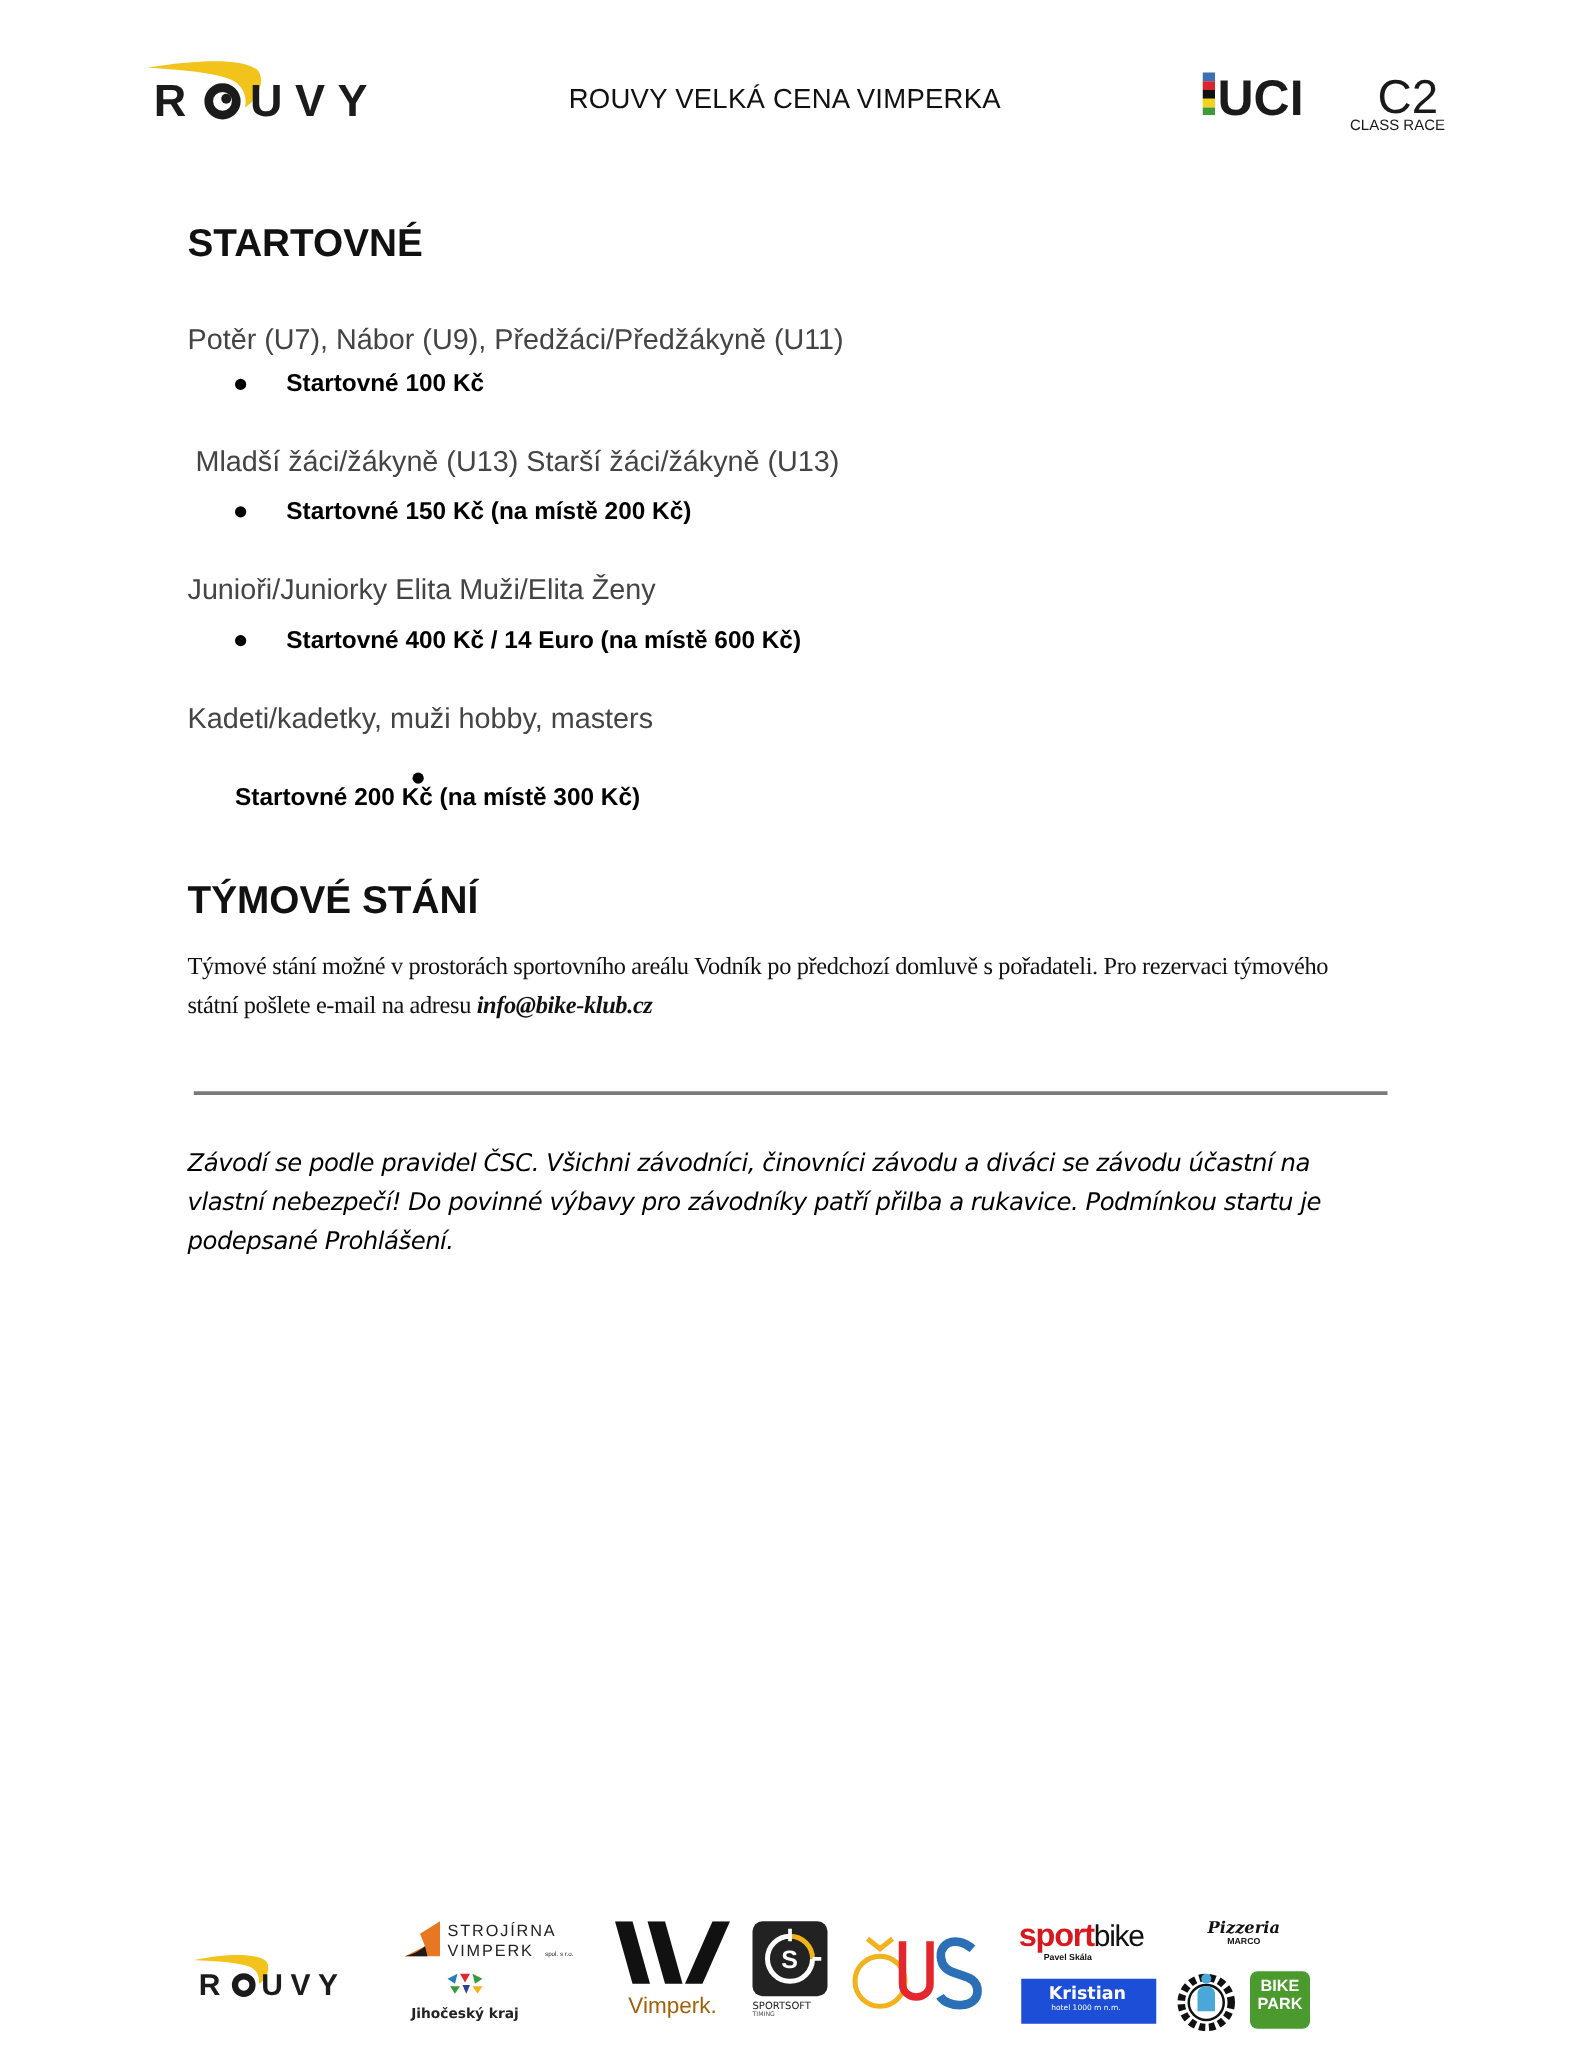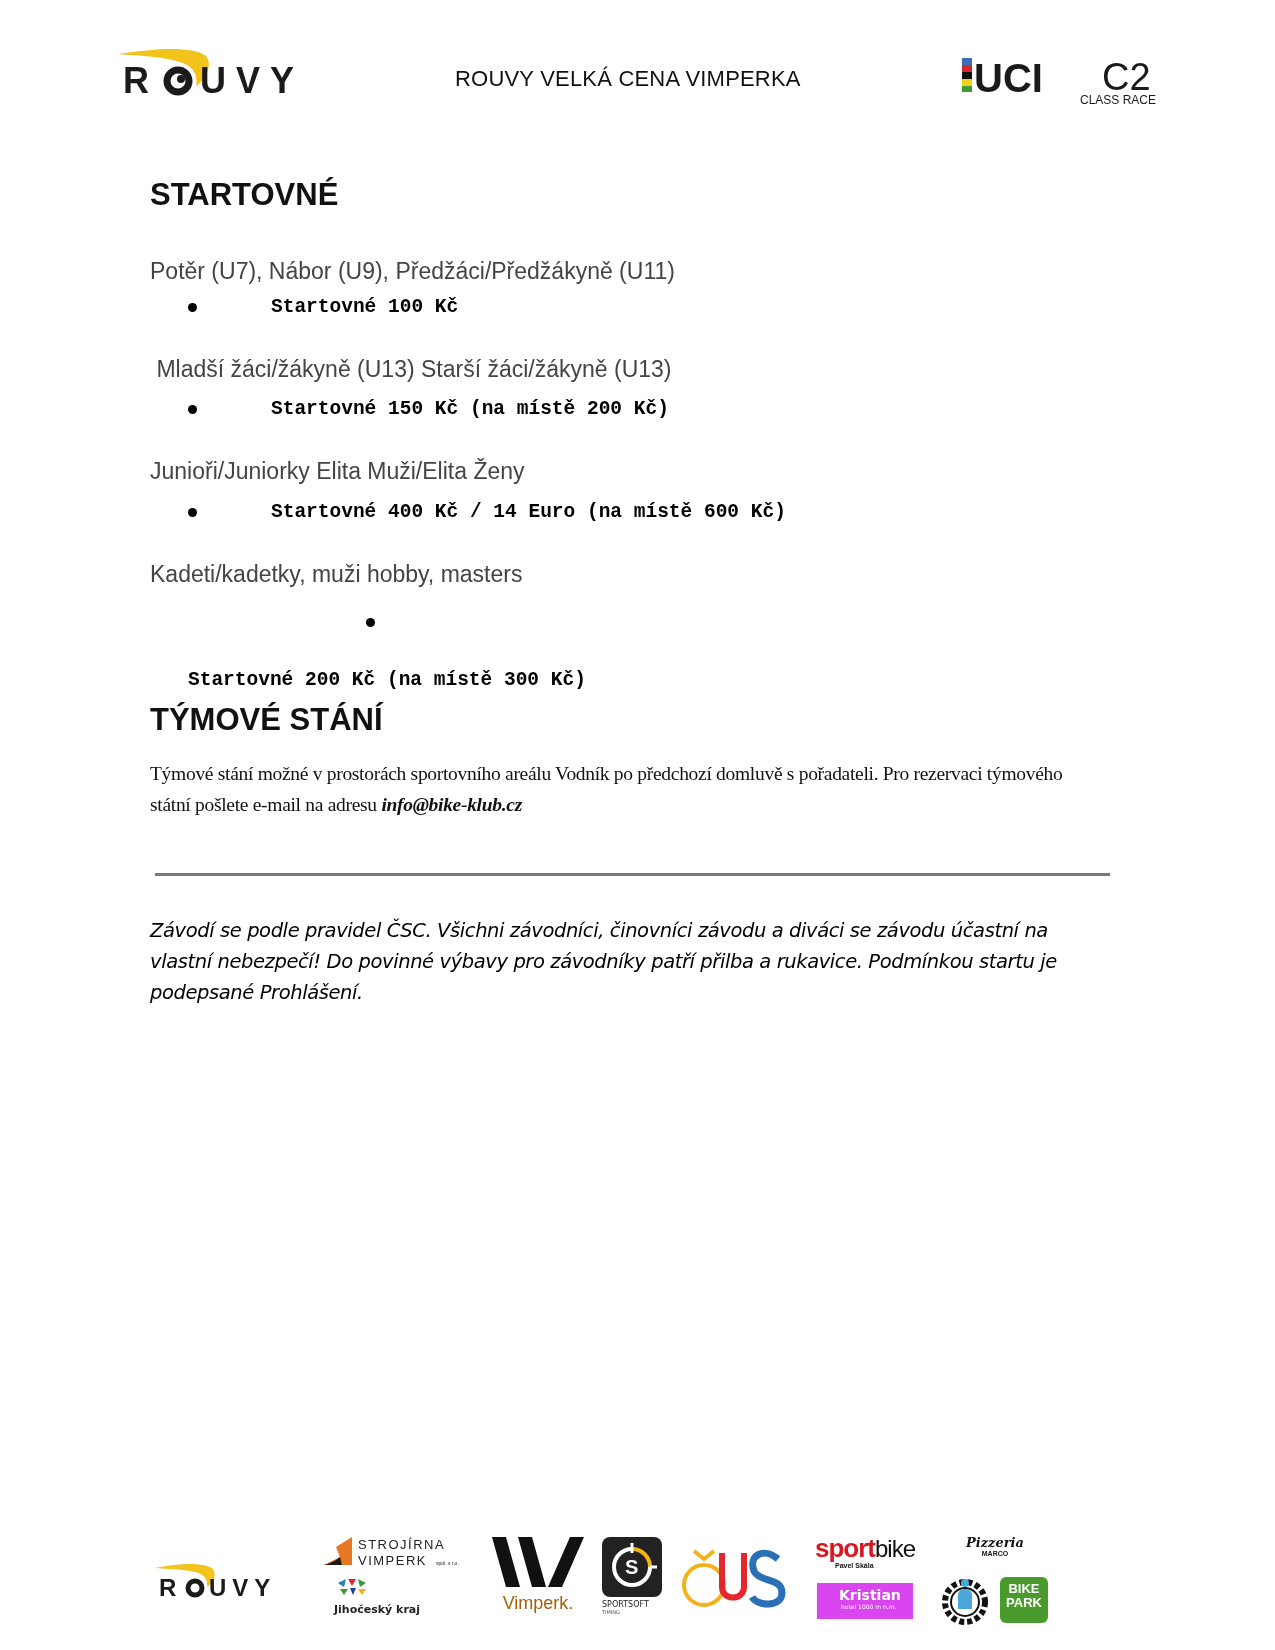--- a/index.html
+++ b/index.html
@@ -5,21 +5,21 @@
   * { box-sizing: border-box; margin: 0; padding: 0; }
   html, body { width: 1275px; height: 1650px; background: #ffffff; overflow: hidden; }
   body { position: relative; font-family: "Liberation Sans", sans-serif; color: #000; }
 
   .header-logo { position: absolute; left: 118px; top: 48px; width: 210px; height: 60px; }
   .header-title { position: absolute; left: 455px; top: 66px; font-size: 22px; color: #111; letter-spacing: 0.2px; }
   .uci-logo { position: absolute; left: 942px; top: 56px; width: 200px; height: 52px; padding-left: 20px; }
 
   .section-title { position: absolute; left: 150px; font-family: "Liberation Sans", sans-serif; font-weight: bold; font-size: 31px; color: #111; }
   .cat-label { position: absolute; left: 150px; font-size: 23px; color: #444; }
-  .fee { position: absolute; left: 188px; font-family: Liberation Mono, monospace; font-weight: bold; font-size: 19.5px; color: #000; display: flex; align-items: center; gap: 42px; }
+  .fee { position: absolute; left: 188px; font-family: Liberation Sans, sans-serif; font-weight: bold; font-size: 19.5px; color: #000; display: flex; align-items: center; }
   .fee .bullet { width: 9px; height: 9px; border-radius: 50%; background: #000; display: inline-block; margin-right: 32px; }
 
   .para { position: absolute; left: 150px; width: 940px; font-family: Liberation Serif, serif; font-size: 19.5px; line-height: 31px; color: #111; letter-spacing: -0.3px; }
   .para .email { font-weight: bold; font-style: italic; }
 
   .divider { position: absolute; left: 155px; top: 873px; width: 955px; height: 3px; background: #7a7a7a; }
 
   .rules { position: absolute; left: 150px; top: 915px; width: 960px; font-family: "DejaVu Sans", sans-serif; font-weight: normal; font-style: italic; font-size: 19.5px; line-height: 31px; color: #000; letter-spacing: -0.4px; }
 
   .sponsors { position: absolute; left: 150px; top: 1525px; width: 930px; height: 110px; }
@@ -99,21 +99,21 @@
 
   <div class="sp" style="left:172px; top:10px;">
     <svg width="140" height="36" viewBox="0 0 140 36">
       <path d="M2 30 L18 22 L14 12 L30 2 L30 30 Z" fill="#e87722"></path>
       <path d="M2 30 C10 28 16 24 18 22 L20 30 Z" fill="#1b1b1b"></path>
       <text x="36" y="14" font-family="Liberation Sans, sans-serif" font-size="13" fill="#222" letter-spacing="1.5">STROJÍRNA</text>
       <text x="36" y="30" font-family="Liberation Sans, sans-serif" font-size="13" fill="#222" letter-spacing="1.5">VIMPERK</text>
       <text x="114" y="30" font-family="Liberation Sans, sans-serif" font-size="5" fill="#222">spol. s r.o.</text>
     </svg>
   </div>
-  <div class="sp" style="left:184px; top:52px; width:100px;">
+  <div class="sp" style="left:172px; top:52px; text-align:center; width:100px;">
     <svg width="36" height="20" viewBox="0 0 36 20">
       <polygon points="4,6 12,2 10,10" fill="#2b7bbd"></polygon>
       <polygon points="14,2 22,2 18,9" fill="#e4262d"></polygon>
       <polygon points="24,2 32,6 26,10" fill="#3a9a3a"></polygon>
       <polygon points="6,12 14,12 10,18" fill="#3a9a3a"></polygon>
       <polygon points="16,11 22,11 19,18" fill="#2a3f8f"></polygon>
       <polygon points="24,12 32,12 28,18" fill="#f2b21b"></polygon>
     </svg>
     <div style="font-family:'DejaVu Sans',sans-serif; font-weight:bold; font-size:11px; color:#222; margin-top:2px;">Jihočeský kraj</div>
   </div>
@@ -149,21 +149,21 @@
       <path d="M100 16 C86 4 70 12 76 28 C82 40 104 34 104 50 C104 64 80 64 74 54" fill="none" stroke="#2b6fb6" stroke-width="7"></path>
     </svg>
   </div>
 
   <div class="sp" style="left:665px; top:10px; width:100px;">
     <div style="font-family:'Liberation Sans',sans-serif; font-weight:bold; font-size:26px; line-height:26px; letter-spacing:-1px;">
       <span style="color:#d7191f;">sport</span><span style="color:#111; font-weight:normal; font-size:24px;">bike</span>
     </div>
     <div style="font-family:'Liberation Sans',sans-serif; font-weight:bold; font-size:7px; color:#111; margin-left:20px;">Pavel Skála</div>
   </div>
-  <div class="sp" style="left:667px; top:58px; width:96px; height:36px; background:#d946ef; color:#fff; padding:4px 6px;">
+  <div class="sp" style="left:667px; top:58px; width:108px; height:36px; background:#1d4ed8; color:#fff; padding:4px 6px;">
     <div style="font-family:'DejaVu Sans',sans-serif; font-weight:bold; font-size:14px; line-height:16px; padding-left:16px;">Kristian</div>
     <div style="font-family:'DejaVu Sans',sans-serif; font-size:6px; padding-left:18px;">hotel 1000 m n.m.</div>
   </div>
 
   <div class="sp" style="left:810px; top:10px; width:70px; text-align:center;">
     <div style="font-family:'DejaVu Serif',serif; font-style:italic; font-weight:bold; font-size:13px; color:#111;">Pizzeria</div>
     <div style="font-family:'Liberation Sans',sans-serif; font-weight:bold; font-size:7px; color:#111;">MARCO</div>
   </div>
   <div class="sp" style="left:790px; top:50px;">
     <svg width="50" height="50" viewBox="0 0 50 50">

